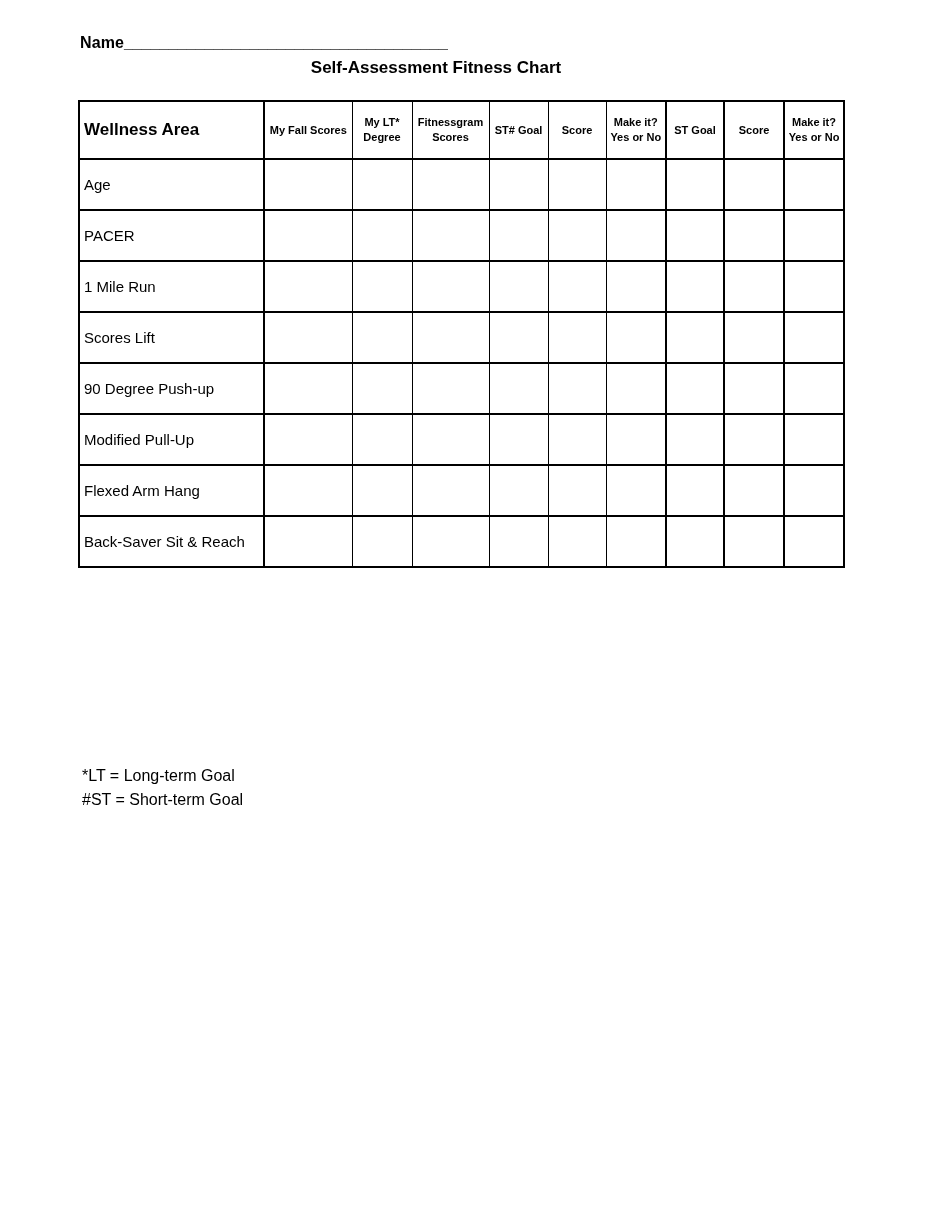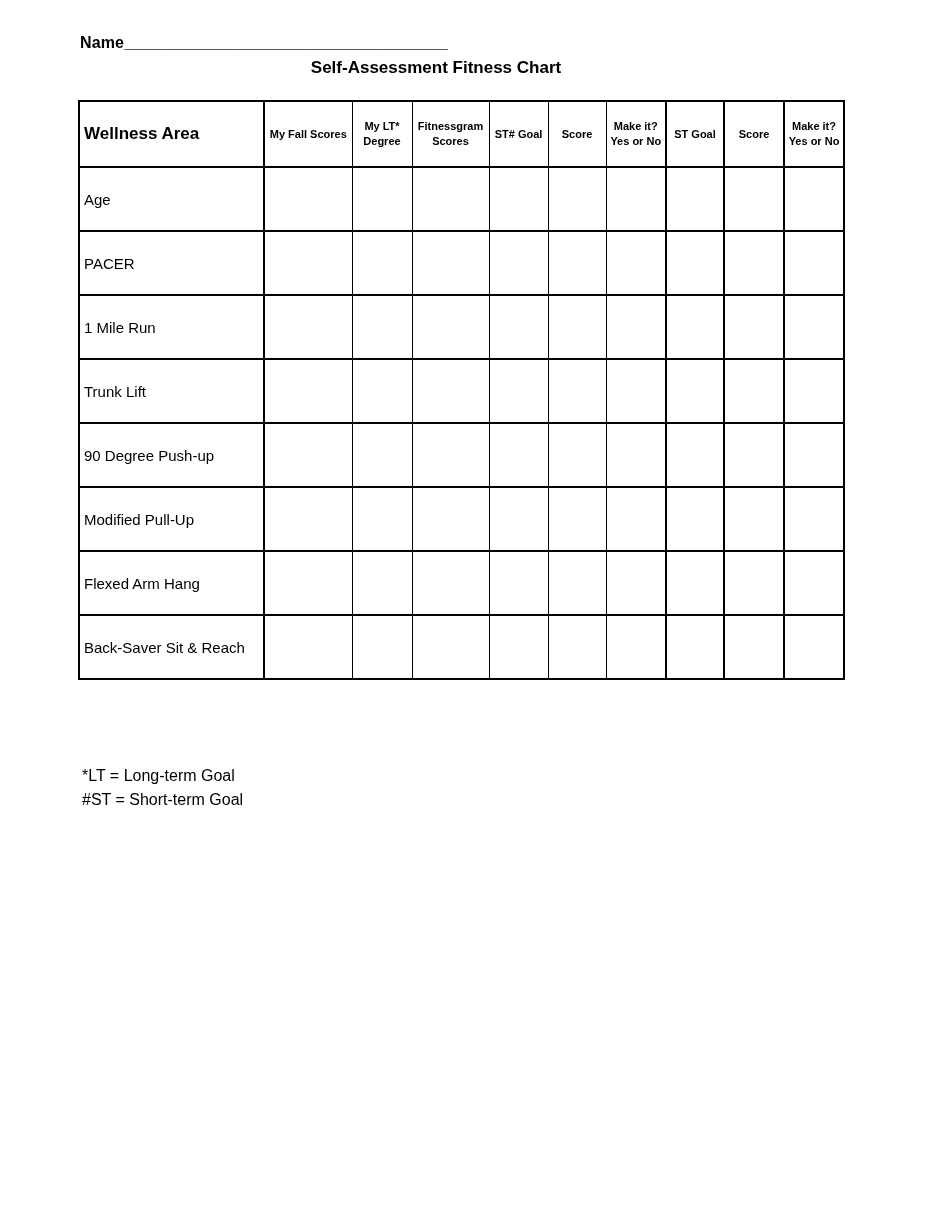--- a/index.html
+++ b/index.html
@@ -23,22 +23,22 @@
   table.fitness {
     position: absolute; left: 78px; top: 100px;
     border-collapse: collapse; table-layout: fixed;
     width: 765px;
     border: 2.5px solid #000;
   }
   th, td { border: 2px solid #000; background: #fff; }
   
   th:nth-child(n+3):nth-child(-n+7), td:nth-child(n+3):nth-child(-n+7) { border-left-width: 1px; }
   th:nth-child(n+2):nth-child(-n+6), td:nth-child(n+2):nth-child(-n+6) { border-right-width: 1px; }
-  thead tr { height: 66px; }
-  tbody tr { height: 64px; }
+  thead tr { height: 58px; }
+  tbody tr { height: 51px; }
   th {
     font-size: 11px; font-weight: bold; text-align: center;
     vertical-align: middle; line-height: 1.35; white-space: pre-line;
     padding: 0 1px;
   }
   th.col-wellness {
     font-size: 17px; text-align: left; padding-left: 4px; white-space: nowrap;
   }
   td.row-label {
     font-size: 15px; font-weight: normal; text-align: left;
@@ -121,21 +121,21 @@
       <td class="blank-cell"></td>
       <td class="blank-cell"></td>
       <td class="blank-cell"></td>
       <td class="blank-cell"></td>
       <td class="blank-cell"></td>
       <td class="blank-cell"></td>
       <td class="blank-cell"></td>
       <td class="blank-cell"></td>
     </tr>
     <tr>
-      <td class="row-label">Trunk Lift</td>
+      <td class="row-label">Scores Lift</td>
       <td class="blank-cell"></td>
       <td class="blank-cell"></td>
       <td class="blank-cell"></td>
       <td class="blank-cell"></td>
       <td class="blank-cell"></td>
       <td class="blank-cell"></td>
       <td class="blank-cell"></td>
       <td class="blank-cell"></td>
       <td class="blank-cell"></td>
     </tr>

